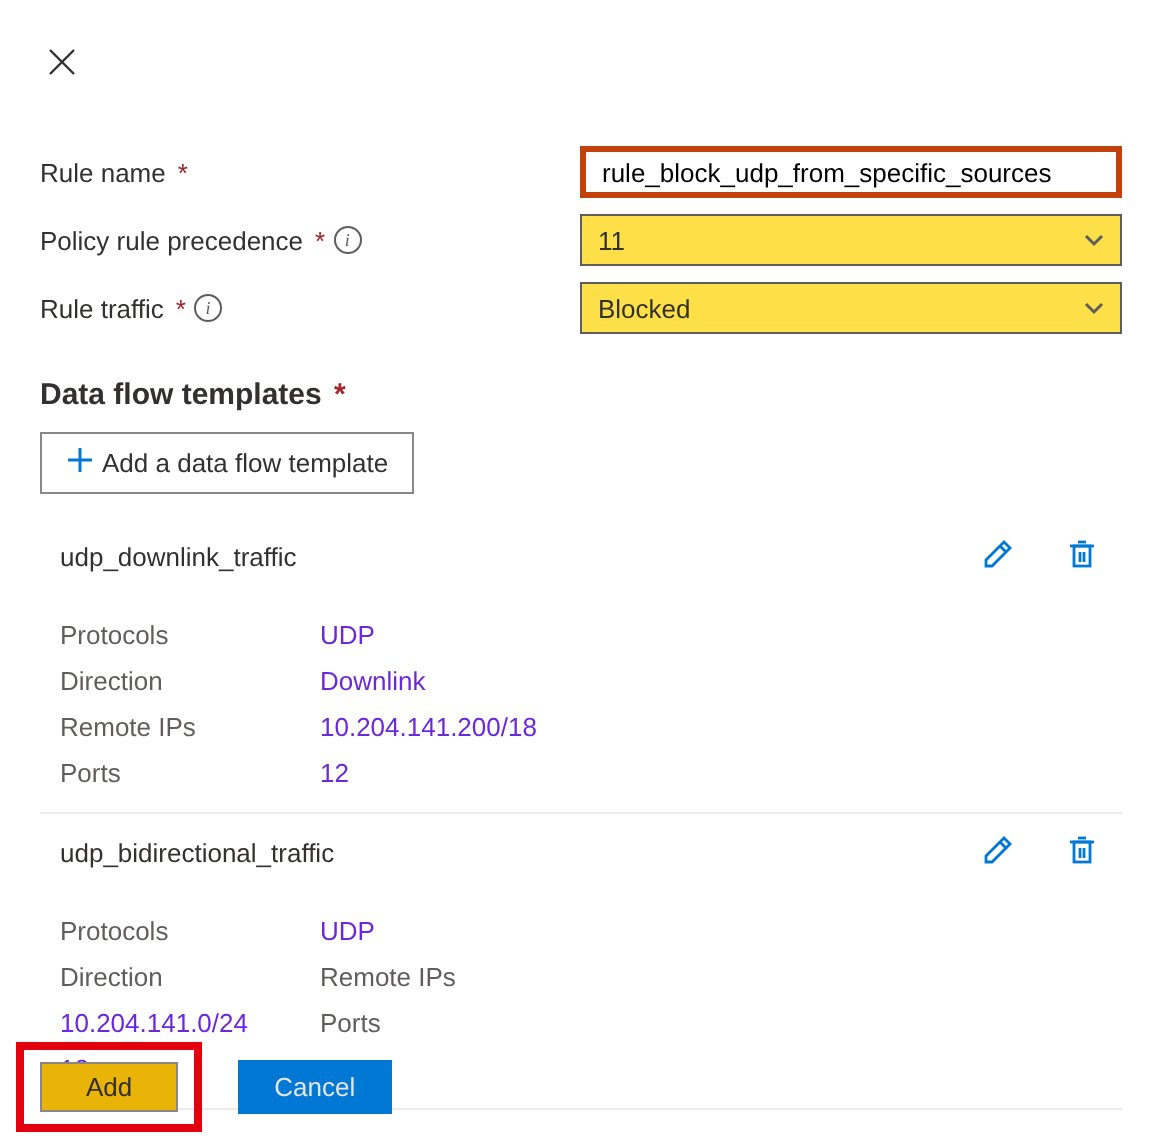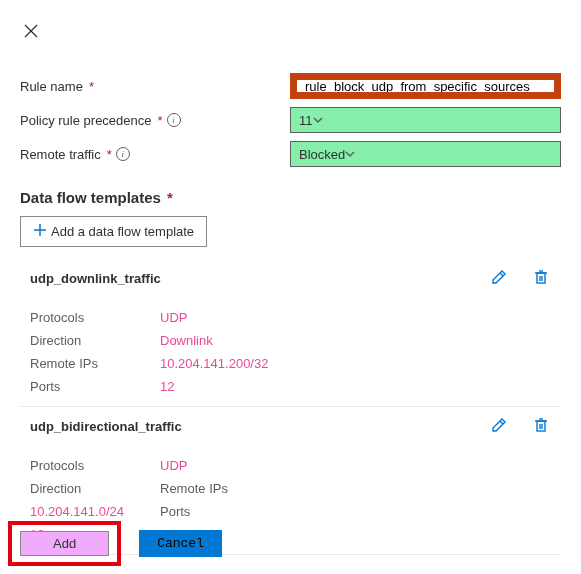--- a/index.html
+++ b/index.html
@@ -48,34 +48,35 @@
       font-size: 9px;
       align-items: center;
       justify-content: center;
       color: #605e5c;
       font-style: italic;
       font-family: Georgia, serif;
     }
     .text-input {
       flex: 1;
       height: 26px;
-      border: 7px solid #c2410c;
+      border: 3px solid #c2410c;
       padding: 2px 8px;
       font-size: 13px;
       font-family: inherit;
     }
     .select-wrap {
       flex: 1;
       height: 26px;
       border: 1px solid #605e5c;
       display: flex;
       align-items: center;
+      justify-content: space-between;
       padding: 0 8px;
       cursor: pointer;
-      background: #86efac;
+      background: #fde047;
     }
     .select-wrap .chev svg { width: 10px; height: 10px; stroke: #605e5c; stroke-width: 1.5; fill: none; }
 
     .section-title {
       font-size: 15px;
       font-weight: 600;
       margin-top: 22px;
       margin-bottom: 10px;
     }
     .add-tmpl-btn {
@@ -94,66 +95,65 @@
 
     .tmpl-list { margin-top: 12px; }
     .tmpl {
       border-bottom: 1px solid #edebe9;
       padding: 10px 6px 12px 10px;
     }
     .tmpl-head {
       display: flex;
       justify-content: space-between;
       align-items: center;
-      font-weight: bold;
     }
     .tmpl-name { font-size: 13px; color: #323130; }
     .tmpl-actions { display: flex; gap: 26px; padding-right: 6px;}
     .iconbtn { cursor: pointer; display: inline-flex; }
     .iconbtn svg { width: 16px; height: 16px; stroke: #0078d4; fill: none; stroke-width: 1.4; }
     .tmpl-grid {
       margin-top: 22px;
       display: grid;
       grid-template-columns: 130px 1fr;
       row-gap: 8px;
       font-size: 13px;
       color: #605e5c;
     }
     .tmpl-grid .k { color: #605e5c; }
-    .tmpl-grid .v { color: #ec4899; }
+    .tmpl-grid .v { color: #6d28d9; }
 
     .footer {
       position: absolute;
       left: 8px;
       bottom: 8px;
       display: flex;
       align-items: center;
       gap: 18px;
     }
     .highlight {
       border: 4px solid #e3000f;
       padding: 6px 8px;
       display: inline-flex;
     }
     .btn-default {
-      background: #f0abfc;
+      background: #eab308;
       border: 1px solid #8a8886;
-      padding: 4px 32px;
+      padding: 4px 22px;
       font-size: 13px;
       font-family: inherit;
       cursor: pointer;
       color: #323130;
     }
     .btn-primary {
       background: #0078d4;
       border: none;
-      color: #000000;
+      color: #e5e5e5;
       padding: 6px 18px;
       font-size: 13px;
-      font-family: Liberation Mono, monospace;
+      font-family: Liberation Sans, sans-serif;
       cursor: pointer;
     }
   </style>
 </head>
 <body>
 
 
 
 <div class="header">
   <div class="close">
@@ -183,21 +183,21 @@
   <div class="select-wrap">
     <span>11</span>
     <span class="chev"><svg viewBox="0 0 10 10">
           <polyline points="1,3 5,7 9,3"></polyline>
         </svg></span>
   </div>
 </div>
 
 <div class="form-row">
   <div class="form-label">
-    <span>Remote traffic</span>
+    <span>Rule traffic</span>
       <span class="req">*</span>
     <span class="info-icon">i</span>
   </div>
   <div class="select-wrap">
     <span>Blocked</span>
     <span class="chev"><svg viewBox="0 0 10 10">
           <polyline points="1,3 5,7 9,3"></polyline>
         </svg></span>
   </div>
 </div>
@@ -236,21 +236,21 @@
               </svg></span>
         </span>
       </div>
     </div>
     <div class="tmpl-grid">
       <div class="k">Protocols</div>
       <div class="v">UDP</div>
       <div class="k">Direction</div>
       <div class="v">Downlink</div>
       <div class="k">Remote IPs</div>
-      <div class="v">10.204.141.200/32</div>
+      <div class="v">10.204.141.200/18</div>
       <div class="k">Ports</div>
       <div class="v">12</div>
     </div>
   </div>
 
   <div class="tmpl">
     <div class="tmpl-head">
       <div class="tmpl-name">udp_bidirectional_traffic</div>
       <div class="tmpl-actions">
         <span class="iconbtn">

